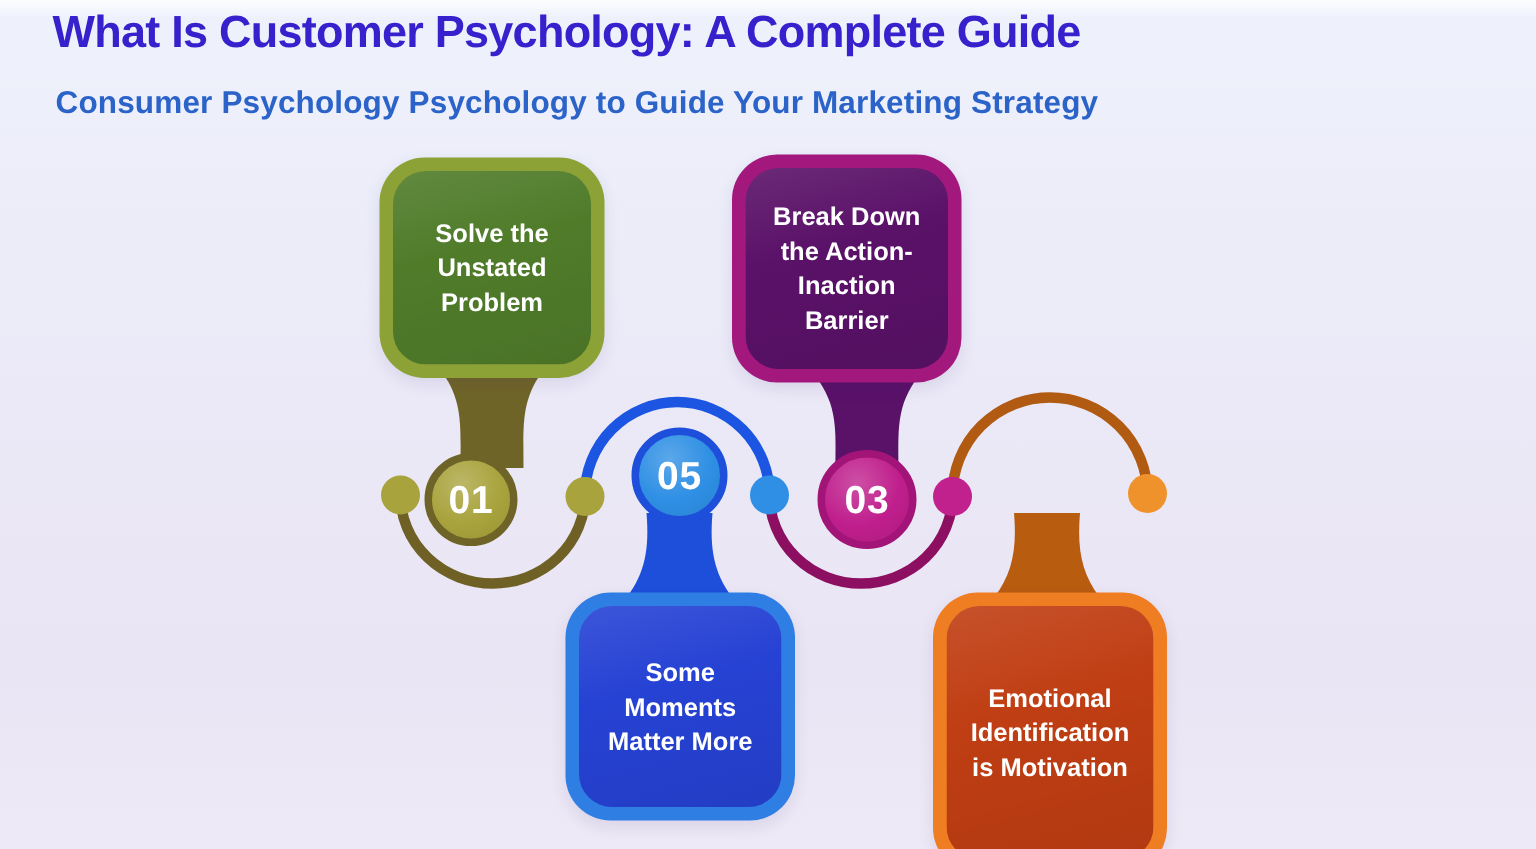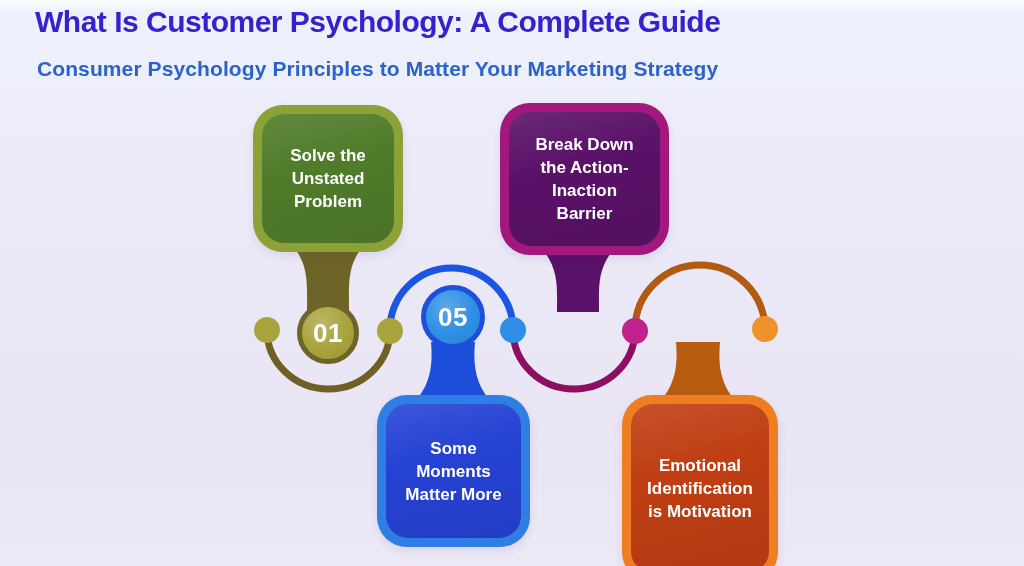--- a/index.html
+++ b/index.html
@@ -41,34 +41,34 @@
     position:absolute;border-radius:50%;
     border:5px solid var(--ring);
     background-color:var(--fill);
     background-image:radial-gradient(circle at 38% 30%, rgba(255,255,255,0.22), rgba(255,255,255,0) 55%, rgba(0,0,0,0.07) 90%);
     display:flex;align-items:center;justify-content:center;
   }
   .num{color:#ffffff;font-weight:700;font-size:26px;letter-spacing:0.5px;}
   
   .box.b1{left:253px;top:105px;width:150px;height:147px;}
   .box.b2{left:377px;top:395px;width:153px;height:152px;}
-  .box.b3{left:500px;top:103px;width:153px;height:152px;padding-left:16px;}
+  .box.b3{left:488px;top:103px;width:153px;height:152px;}
   .box.b4{left:622px;top:395px;width:156px;height:187px;}
-  .num-circle.c1{left:297px;top:302px;width:52px;height:52px;}
+  .num-circle.c1{left:283px;top:302px;width:52px;height:52px;}
   .num-circle.c2{left:421px;top:285px;width:54px;height:54px;}
   .num-circle.c3{left:545px;top:300px;width:56px;height:56px;}
   .num-circle.c4{left:665px;top:283px;width:56px;height:56px;}
 </style>
 </head>
 <body>
 
 <div id="canvas" style="--top: #fcfdfe; --band: #eef1fb; --mid: #ebe9f7; --low: #eae5f4; --bottom: #ede9f6;">
 
   <h1 class="title" style="margin: 0px; --title-color: #3721cd; --subtitle-color: #2b63c9;">What Is Customer Psychology: A Complete Guide</h1>
-  <h2 class="subtitle" style="margin: 0px; --title-color: #3721cd; --subtitle-color: #2b63c9;">Consumer Psychology Principles to Matter Your Marketing Strategy</h2>
+  <h2 class="subtitle" style="margin: 0px; --title-color: #3721cd; --subtitle-color: #2b63c9;">Consumer Psychology Psychology to Guide Your Marketing Strategy</h2>
 
   <svg id="connector-layer" viewBox="0 0 1024 566" xmlns="http://www.w3.org/2000/svg">
 
     <g style="--outer: #8ca237; --inner: #507c2a; --fill: #a8a33c; --ring: #6f6428; --stem: #6f6428; --arc: #6f6026;">
       <path class="arc" d="M 267 330 A 61.5 59 0 0 0 390 330"></path>
       <path class="stem" d="M 293 246 C 309 266 307 284 307 312 L 349 312 C 349 284 347 266 363 246 Z"></path>
     </g>
 
     <g style="--outer: #2e7ee4; --inner: #2642d4; --fill: #2e8fe4; --ring: #1d4fdb; --stem: #1d4fdb; --arc: #1c55e2;">
       <path class="arc" d="M 390 330 A 61.5 62 0 0 1 513 330"></path>
@@ -134,14 +134,17 @@
 is Motivation</div>
     </div>
   </div>
 
   <div class="num-circle c1" style="--outer: #8ca237; --inner: #507c2a; --fill: #a8a33c; --ring: #6f6428; --stem: #6f6428; --arc: #6f6026;">
     <span class="num">01</span>
   </div>
   <div class="num-circle c2" style="--outer: #2e7ee4; --inner: #2642d4; --fill: #2e8fe4; --ring: #1d4fdb; --stem: #1d4fdb; --arc: #1c55e2;">
     <span class="num">05</span>
   </div>
+  <div class="num-circle c3" style="--outer: #a2187c; --inner: #5a1168; --fill: #bf1e8c; --ring: #a21478; --stem: #5a1168; --arc: #8c0f62;">
+    <span class="num">03</span>
+  </div>
 
 </div>
 
 </body></html>

